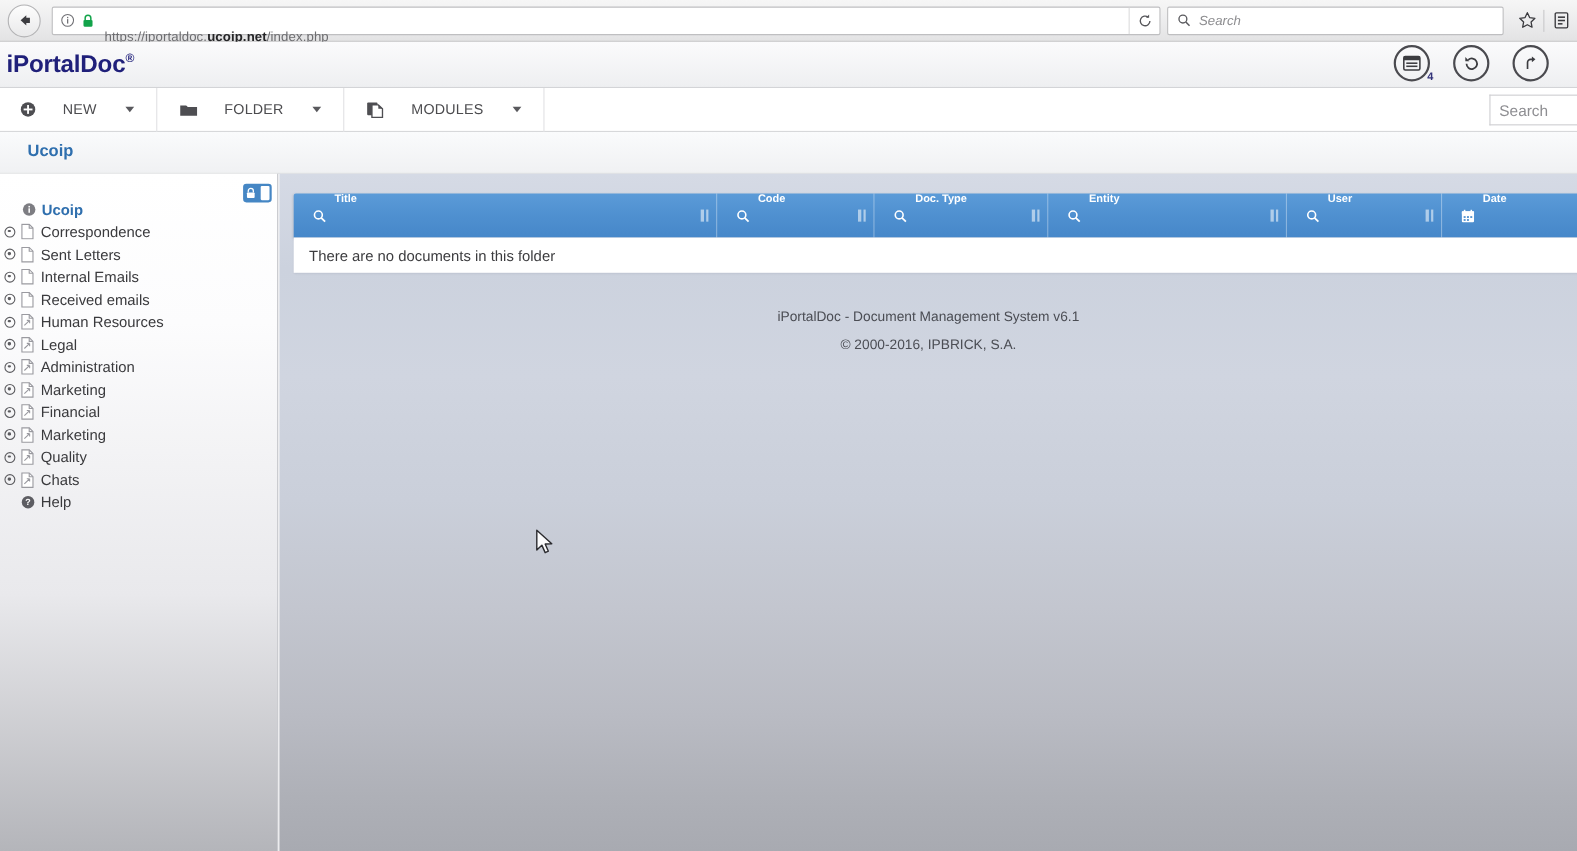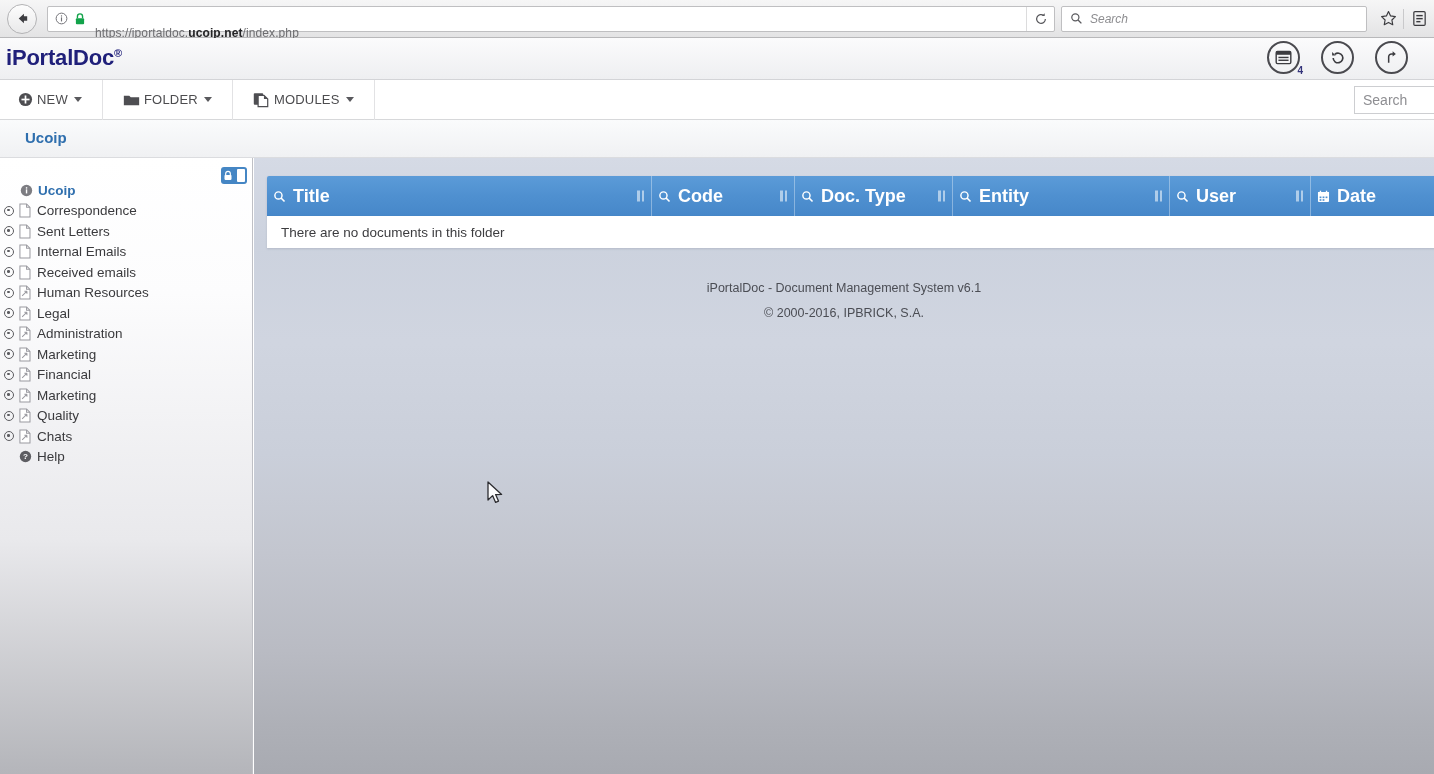--- a/index.html
+++ b/index.html
@@ -92,21 +92,21 @@
 
   
   .toolbar {
     position: absolute; top: 80px; left: 0;
     width: 1434px; height: 40px;
     background: #ffffff;
     border-bottom: 1px solid #d7d8da;
     display: flex; align-items: center;
   }
   .tb-btn {
-    height: 40px; display: flex; align-items: center; gap: 4px;
+    height: 40px; display: flex; align-items: center; gap: 24px;
     padding: 0 20px;
     font-size: 13px; color: #4c4c4f;
     border-right: 1px solid #e2e2e4;
     letter-spacing: .2px;
   }
   .tb-btn:first-child { padding-left: 18px; }
   .caret {
     width: 0; height: 0;
     border-left: 4px solid transparent;
     border-right: 4px solid transparent;
@@ -192,24 +192,24 @@
     width: 1180px;
   }
   .grid-head {
     height: 40px;
     background: linear-gradient(to bottom, #5b9bd8 0%, #4f90d0 50%, #4687c9 100%);
     display: flex; align-items: stretch;
     border-top-left-radius: 2px;
     box-shadow: 0 1px 2px rgba(60,70,90,.22);
   }
   .gh {
-    display: flex; align-items: center;
-    color: #ffffff; font-size: 18px; font-weight: bold;
+    display: flex; 
+    color: #ffffff; font-size: 10px; font-weight: bold;
     position: relative;
-    padding-left: 6px;
+    padding-left: 17px;
     border-right: 1px solid rgba(255,255,255,.35);
   }
   .gh .gh-ico { margin-right: 7px; display:flex; align-items:center; }
   .grip {
     position: absolute; right: 7px; top: 50%;
     transform: translateY(-50%);
     display: flex; gap: 2px;
   }
   .grip i { display:block; width: 2.5px; height: 11px; background: rgba(255,255,255,.55); }
   .grid-body {

